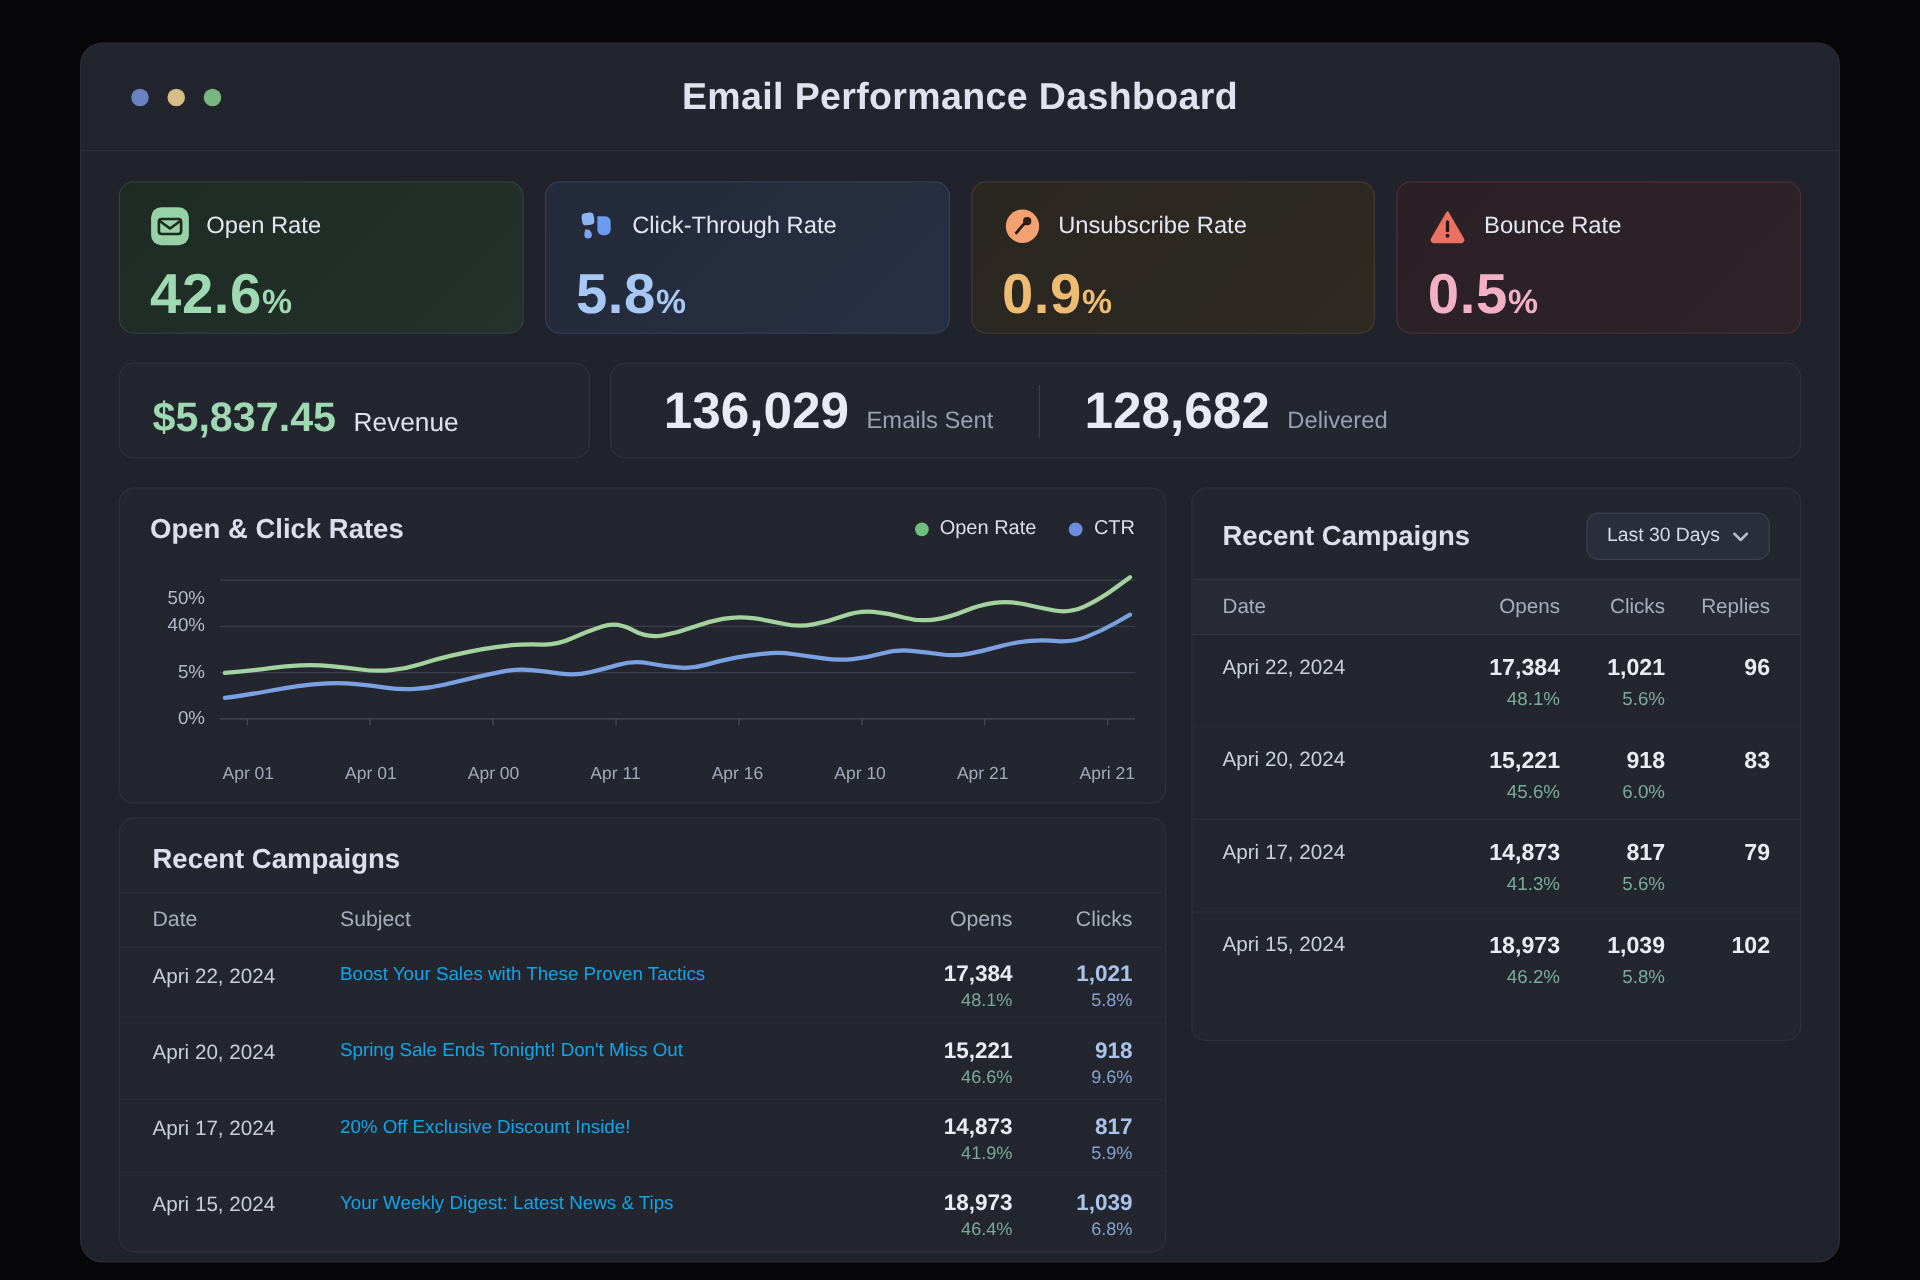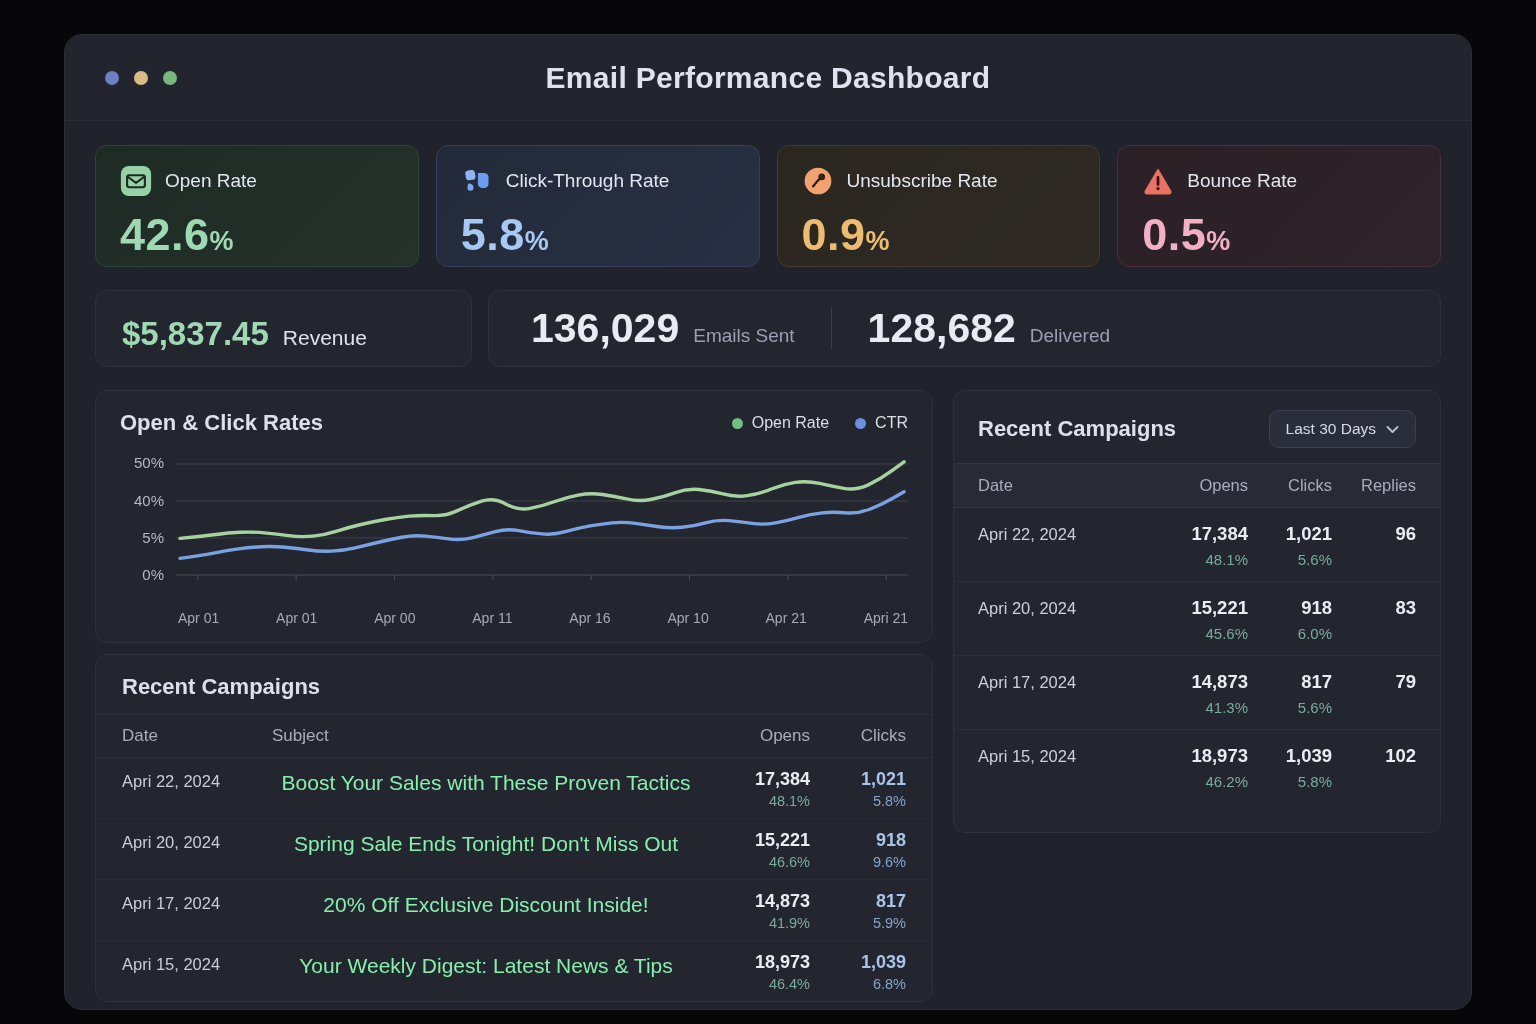--- a/index.html
+++ b/index.html
@@ -88,21 +88,21 @@
   
   .bottom-panel { padding:0; overflow:hidden; }
   .bp-head { padding:19px 26px 14px; }
   .bthead { display:grid; grid-template-columns:150px 1fr 110px 96px; padding:11px 26px;
     border-top:1px solid #2c2e39; border-bottom:1px solid #2c2e39; }
   .bthead .th { font-size:17px; color:#a8adbc; }
   .brow { display:grid; grid-template-columns:150px 1fr 110px 96px; padding:11px 26px 9px;
     border-bottom:1px solid #292b35; cursor:pointer; align-items:start; }
   .brow:last-child { border-bottom:none; }
   .bdate { font-size:16.5px; color:#c9cdd9; padding-top:3px; }
-  .bsubject { font-size:21px; color:#86efac; padding-top:2px;text-align:center; }
+  .bsubject { font-size:15px; color:#0ea5e9; padding-top:2px; }
   .b-main { font-size:18px; font-weight:bold; color:#eaecf4; }
   .b-main.blue { color:#a9c4ea; }
   .b-sub { font-size:14.5px; margin-top:3px; }
   .b-sub.teal { color:#79ab9b; }
   .b-sub.blue { color:#84a3cf; }
 </style>
 </head>
 <body>
 
 <div class="window">
@@ -200,21 +200,21 @@
                 <span class="legend-dot" style="background:#6fbf7f"></span>
                 <span class="legend-label">Open Rate</span>
               </div>
               <div class="legend-item">
                 <span class="legend-dot" style="background:#6a8fe0"></span>
                 <span class="legend-label">CTR</span>
               </div>
             </div>
           </div>
           <div class="chart-body">
-            <span class="ylab" style="top:4px">50%</span>
+            <span class="ylab" style="top:20px">50%</span>
             <span class="ylab" style="top:42px">40%</span>
             <span class="ylab" style="top:79px">5%</span>
             <span class="ylab" style="top:116px">0%</span>
             <svg viewBox="0 0 740 150" preserveAspectRatio="none">
               <line x1="0" y1="14" x2="740" y2="14" stroke="#3c3f4b" stroke-width="1" vector-effect="non-scaling-stroke"></line>
               <line x1="0" y1="51" x2="740" y2="51" stroke="#3c3f4b" stroke-width="1" vector-effect="non-scaling-stroke"></line>
               <line x1="0" y1="88" x2="740" y2="88" stroke="#3c3f4b" stroke-width="1" vector-effect="non-scaling-stroke"></line>
               <line x1="0" y1="125" x2="740" y2="125" stroke="#464955" stroke-width="1" vector-effect="non-scaling-stroke"></line>
               <g id="series-paths">
                   <path d="M4,88.37 Q28.4,86.15 40.599999999999994,84.485 Q52.8,82.82 65,82.265 Q77.2,81.71000000000001 89.4,82.82000000000001 Q101.6,83.93 113.8,85.595 Q126,87.25999999999999 138.2,86.14999999999999 Q150.4,85.03999999999999 162.60000000000002,81.155 Q174.8,77.27000000000001 187,74.495 Q199.2,71.72 211.39999999999998,69.5 Q223.6,67.28 235.8,66.17 Q248,65.06 260.2,65.615 Q272.4,66.16999999999999 284.6,60.61999999999999 Q296.8,55.06999999999999 309,51.185 Q321.2,47.30000000000001 333.4,53.96000000000001 Q345.6,60.620000000000005 357.8,58.400000000000006 Q370,56.18000000000001 382.2,51.74000000000001 Q394.4,47.30000000000001 406.6,45.080000000000005 Q418.8,42.86 431,44.525 Q443.2,46.19 455.4,48.964999999999996 Q467.6,51.739999999999995 479.8,49.52 Q492,47.30000000000001 504.2,42.86000000000001 Q516.4,38.42 528.5999999999999,39.53 Q540.8,40.64 553,43.970000000000006 Q565.2,47.30000000000001 577.4000000000001,45.635000000000005 Q589.6,43.97 601.8,38.975 Q614,33.980000000000004 626.2,32.315000000000005 Q638.4,30.650000000000006 650.5999999999999,33.425 Q662.8,36.19999999999999 675,38.419999999999995 Q687.2,40.64 699.4000000000001,35.09 Q711.6,29.540000000000006 723.8,20.660000000000004 L736,11.780000000000001" fill="none" stroke="#a5d3a0" stroke-width="3.4" stroke-linecap="round" vector-effect="non-scaling-stroke"></path>

